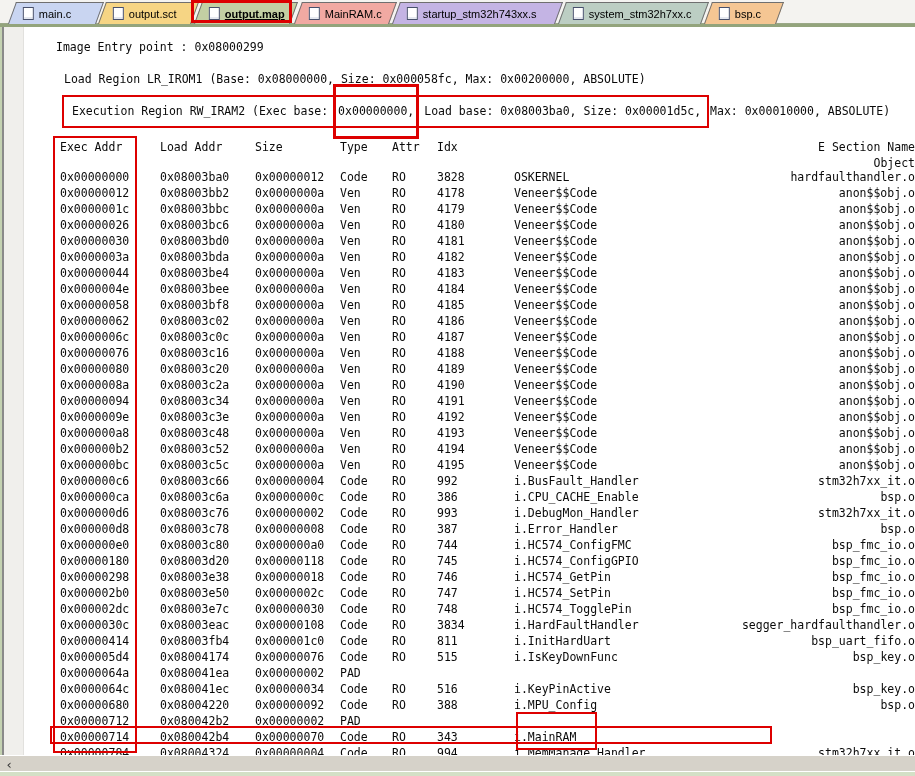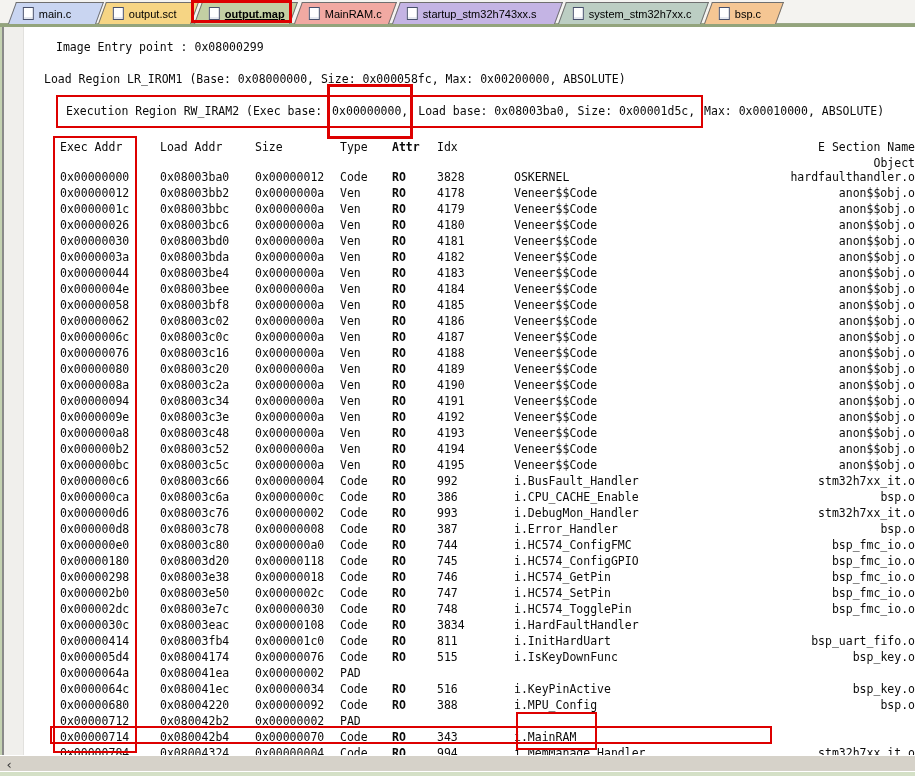--- a/index.html
+++ b/index.html
@@ -50,43 +50,43 @@
   .gutter {
     position:absolute; left:4px; top:27px; width:20px; height:729px;
     background:#f0efec; border-right:1px solid #e2e1de; z-index:2;
   }
   .textlayer {
     position:absolute; left:0; top:0; width:915px; height:776px; z-index:4;
     font-family:"DejaVu Sans Mono", monospace; font-size:11.5px; color:#0a0a0a;
   }
   .tline { position:absolute; height:16px; line-height:16px; white-space:pre; }
   .line-entry { left:56px; top:39px; }
-  .line-load  { left:44px; top:71px; }
-  .line-exec  { left:64px; top:103px; }
+  .line-load  { left:64px; top:71px; }
+  .line-exec  { left:70px; top:103px; }
   
   .execbox {
     border:2px solid var(--ann);
     padding:7px 6px 8px 8px; margin:0 -6px 0 -8px;
   }
   .execbase {
     border:3px solid var(--ann);
     padding:17px 2px 18px 2px; margin:0 -2px;
   }
   
   .map-row {
     display:grid; width:915px; height:16px; line-height:16px;
     grid-template-columns:60px 100px 95px 85px 52px 45px 50px 27px 146px 1fr;
     white-space:pre;
   }
   .cell { overflow:visible; }
   .c-exec   { grid-column:2; }
   .c-load   { grid-column:3; }
   .c-size   { grid-column:4; }
   .c-type   { grid-column:5; }
-  .c-attr   { grid-column:6;font-weight:bold; }
+  .c-attr   { grid-column:6; }
   .c-idx    { grid-column:7; }
   .c-section{ grid-column:9; }
   .c-object { grid-column:10;text-align:right; }
   .c-sectionhdr { grid-column:8/11; padding-left:13px;text-align:right; }
   .table-header { position:absolute; left:0; top:139px; }
   .table-rows   { position:absolute; left:0; top:169px; }
   
   .ann { position:absolute; border:2px solid var(--ann); z-index:6; pointer-events:none; }
   .ann-tab     { left:191px; top:0;     width:101px; height:23px; border-width:3px; z-index:7; }
   .ann-col     { left:53px;  top:136px; width:84px;  height:617px; }
@@ -197,21 +197,21 @@
       <div class="map-row"><span class="cell c-exec">0x000000bc</span><span class="cell c-load">0x08003c5c</span><span class="cell c-size">0x0000000a</span><span class="cell c-type">Ven</span><span class="cell c-attr">RO</span><span class="cell c-idx">4195</span><span class="cell c-section">Veneer$$Code</span><span class="cell c-object">anon$$obj.o</span></div>
       <div class="map-row"><span class="cell c-exec">0x000000c6</span><span class="cell c-load">0x08003c66</span><span class="cell c-size">0x00000004</span><span class="cell c-type">Code</span><span class="cell c-attr">RO</span><span class="cell c-idx">992</span><span class="cell c-section">i.BusFault_Handler</span><span class="cell c-object">stm32h7xx_it.o</span></div>
       <div class="map-row"><span class="cell c-exec">0x000000ca</span><span class="cell c-load">0x08003c6a</span><span class="cell c-size">0x0000000c</span><span class="cell c-type">Code</span><span class="cell c-attr">RO</span><span class="cell c-idx">386</span><span class="cell c-section">i.CPU_CACHE_Enable</span><span class="cell c-object">bsp.o</span></div>
       <div class="map-row"><span class="cell c-exec">0x000000d6</span><span class="cell c-load">0x08003c76</span><span class="cell c-size">0x00000002</span><span class="cell c-type">Code</span><span class="cell c-attr">RO</span><span class="cell c-idx">993</span><span class="cell c-section">i.DebugMon_Handler</span><span class="cell c-object">stm32h7xx_it.o</span></div>
       <div class="map-row"><span class="cell c-exec">0x000000d8</span><span class="cell c-load">0x08003c78</span><span class="cell c-size">0x00000008</span><span class="cell c-type">Code</span><span class="cell c-attr">RO</span><span class="cell c-idx">387</span><span class="cell c-section">i.Error_Handler</span><span class="cell c-object">bsp.o</span></div>
       <div class="map-row"><span class="cell c-exec">0x000000e0</span><span class="cell c-load">0x08003c80</span><span class="cell c-size">0x000000a0</span><span class="cell c-type">Code</span><span class="cell c-attr">RO</span><span class="cell c-idx">744</span><span class="cell c-section">i.HC574_ConfigFMC</span><span class="cell c-object">bsp_fmc_io.o</span></div>
       <div class="map-row"><span class="cell c-exec">0x00000180</span><span class="cell c-load">0x08003d20</span><span class="cell c-size">0x00000118</span><span class="cell c-type">Code</span><span class="cell c-attr">RO</span><span class="cell c-idx">745</span><span class="cell c-section">i.HC574_ConfigGPIO</span><span class="cell c-object">bsp_fmc_io.o</span></div>
       <div class="map-row"><span class="cell c-exec">0x00000298</span><span class="cell c-load">0x08003e38</span><span class="cell c-size">0x00000018</span><span class="cell c-type">Code</span><span class="cell c-attr">RO</span><span class="cell c-idx">746</span><span class="cell c-section">i.HC574_GetPin</span><span class="cell c-object">bsp_fmc_io.o</span></div>
       <div class="map-row"><span class="cell c-exec">0x000002b0</span><span class="cell c-load">0x08003e50</span><span class="cell c-size">0x0000002c</span><span class="cell c-type">Code</span><span class="cell c-attr">RO</span><span class="cell c-idx">747</span><span class="cell c-section">i.HC574_SetPin</span><span class="cell c-object">bsp_fmc_io.o</span></div>
       <div class="map-row"><span class="cell c-exec">0x000002dc</span><span class="cell c-load">0x08003e7c</span><span class="cell c-size">0x00000030</span><span class="cell c-type">Code</span><span class="cell c-attr">RO</span><span class="cell c-idx">748</span><span class="cell c-section">i.HC574_TogglePin</span><span class="cell c-object">bsp_fmc_io.o</span></div>
-      <div class="map-row"><span class="cell c-exec">0x0000030c</span><span class="cell c-load">0x08003eac</span><span class="cell c-size">0x00000108</span><span class="cell c-type">Code</span><span class="cell c-attr">RO</span><span class="cell c-idx">3834</span><span class="cell c-section">i.HardFaultHandler</span></div>
+      <div class="map-row"><span class="cell c-exec">0x0000030c</span><span class="cell c-load">0x08003eac</span><span class="cell c-size">0x00000108</span><span class="cell c-type">Code</span><span class="cell c-attr">RO</span><span class="cell c-idx">3834</span><span class="cell c-section">i.HardFaultHandler</span><span class="cell c-object">segger_hardfaulthandler.o</span></div>
       <div class="map-row"><span class="cell c-exec">0x00000414</span><span class="cell c-load">0x08003fb4</span><span class="cell c-size">0x000001c0</span><span class="cell c-type">Code</span><span class="cell c-attr">RO</span><span class="cell c-idx">811</span><span class="cell c-section">i.InitHardUart</span><span class="cell c-object">bsp_uart_fifo.o</span></div>
       <div class="map-row"><span class="cell c-exec">0x000005d4</span><span class="cell c-load">0x08004174</span><span class="cell c-size">0x00000076</span><span class="cell c-type">Code</span><span class="cell c-attr">RO</span><span class="cell c-idx">515</span><span class="cell c-section">i.IsKeyDownFunc</span><span class="cell c-object">bsp_key.o</span></div>
       <div class="map-row"><span class="cell c-exec">0x0000064a</span><span class="cell c-load">0x080041ea</span><span class="cell c-size">0x00000002</span><span class="cell c-type">PAD</span></div>
       <div class="map-row"><span class="cell c-exec">0x0000064c</span><span class="cell c-load">0x080041ec</span><span class="cell c-size">0x00000034</span><span class="cell c-type">Code</span><span class="cell c-attr">RO</span><span class="cell c-idx">516</span><span class="cell c-section">i.KeyPinActive</span><span class="cell c-object">bsp_key.o</span></div>
       <div class="map-row"><span class="cell c-exec">0x00000680</span><span class="cell c-load">0x08004220</span><span class="cell c-size">0x00000092</span><span class="cell c-type">Code</span><span class="cell c-attr">RO</span><span class="cell c-idx">388</span><span class="cell c-section">i.MPU_Config</span><span class="cell c-object">bsp.o</span></div>
       <div class="map-row"><span class="cell c-exec">0x00000712</span><span class="cell c-load">0x080042b2</span><span class="cell c-size">0x00000002</span><span class="cell c-type">PAD</span></div>
       <div class="map-row"><span class="cell c-exec">0x00000714</span><span class="cell c-load">0x080042b4</span><span class="cell c-size">0x00000070</span><span class="cell c-type">Code</span><span class="cell c-attr">RO</span><span class="cell c-idx">343</span><span class="cell c-section">i.MainRAM</span></div>
       <div class="map-row"><span class="cell c-exec">0x00000784</span><span class="cell c-load">0x08004324</span><span class="cell c-size">0x00000004</span><span class="cell c-type">Code</span><span class="cell c-attr">RO</span><span class="cell c-idx">994</span><span class="cell c-section">i.MemManage_Handler</span><span class="cell c-object">stm32h7xx_it.o</span></div>
     </div>
 </div>

